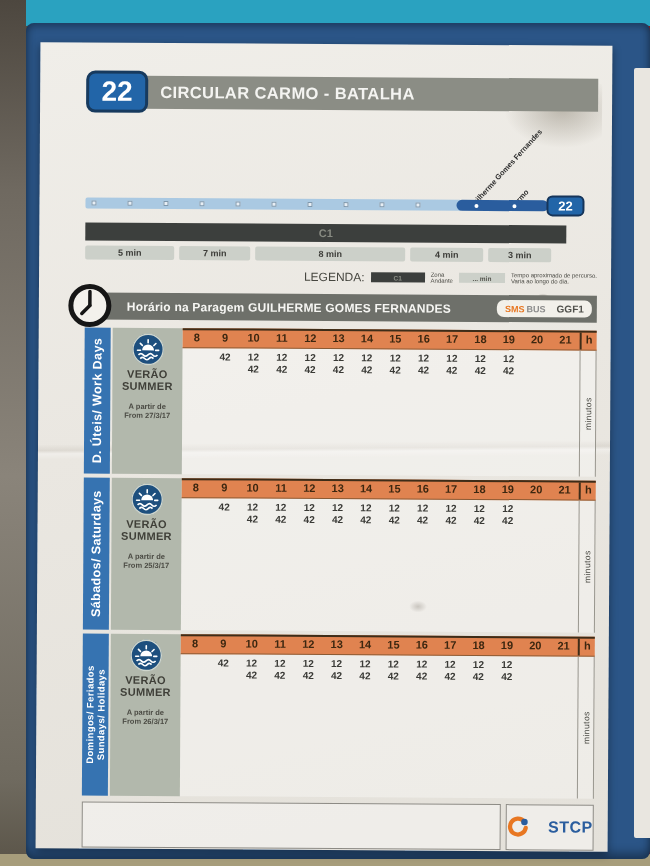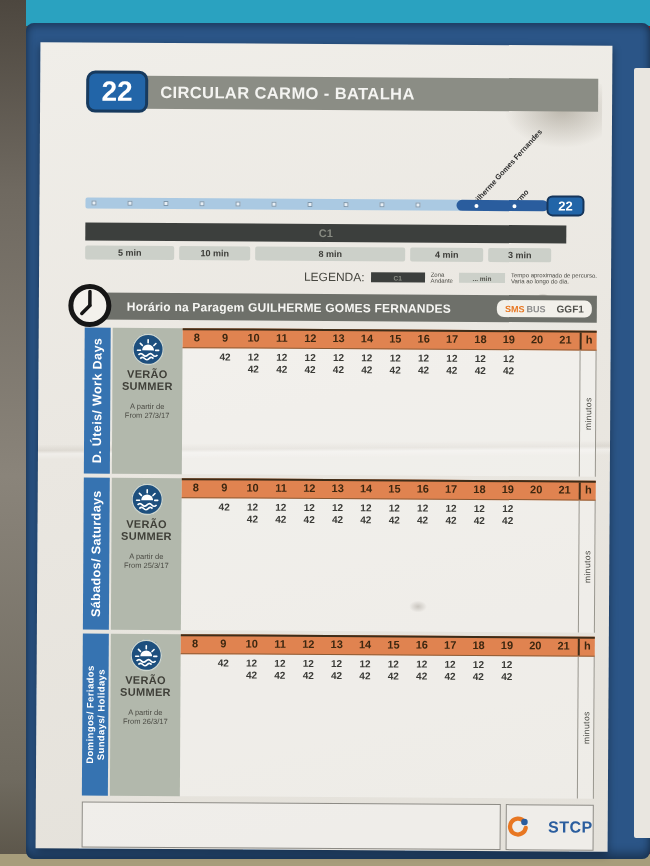--- a/index.html
+++ b/index.html
@@ -94,21 +94,21 @@
   .minute-column{flex:1;text-align:center;padding-top:3px;}
   .minute-value{font-size:10px;font-weight:bold;color:#3a3a36;line-height:12px;}
   .minutos-col{flex:0 0 17px;border-left:1px solid #98968e;border-right:1px solid #98968e;box-sizing:border-box;position:relative;}
   .vtext{position:absolute;left:50%;top:50%;transform:translate(-50%,-50%) rotate(-90deg);white-space:nowrap;}
   .day-vtext{color:#fff;font-weight:bold;font-size:12.5px;letter-spacing:.4px;text-align:center;}
   .day-vtext.small{font-size:9.5px;line-height:11px;}
   .day-line{display:block;}
   .minutos-label{font-size:8.5px;color:#4a4a44;letter-spacing:.4px;}
   .season-icon{margin-top:2px;}
   .season-label{margin-top:2px;text-align:center;font-weight:bold;font-size:11px;line-height:12px;color:#3f3f38;letter-spacing:.3px;}
-  .valid-from{margin-top:10px;text-align:center;font-weight:normal;font-size:7.5px;line-height:9px;color:#4b4b44;}
+  .valid-from{margin-top:10px;text-align:center;font-weight:bold;font-size:7.5px;line-height:9px;color:#4b4b44;}
 
   
   .footer{margin-top:6px;display:flex;gap:5px;height:46px;}
   .fbox{border:1px solid #8c8a84;background:rgba(255,255,255,.4);box-sizing:border-box;}
   .barcode-box{width:152px;display:flex;flex-direction:column;align-items:center;justify-content:center;gap:1px;}
   .barcode{width:132px;height:22px;
     background:repeating-linear-gradient(90deg,#1a1a1a 0 2px,#f4f2ee 2px 3px,#1a1a1a 3px 6px,#f4f2ee 6px 8px,#1a1a1a 8px 9px,#f4f2ee 9px 12px);}
   .barcode-text{font-family:"Liberation Mono", monospace;font-size:7px;color:#2c2c2c;letter-spacing:1px;}
   .footer-spacer-box{flex:1;}
   .updated-box{width:132px;padding:4px 6px;}
@@ -162,21 +162,21 @@
         <div class="route-line-active">
           <div class="stop-dot-active dotA"></div>
           <div class="stop-dot-active dotB"></div>
         </div>
         <div class="route-terminal-badge">22</div>
         <div class="zone-bar">
           <span>C1</span>
         </div>
         <div class="segment-row">
             <div class="time-segment" style="flex-grow: 88; flex-basis: 0px;">5 min</div>
-            <div class="time-segment" style="flex-grow: 70; flex-basis: 0px;">10 min</div>
+            <div class="time-segment" style="flex-grow: 70; flex-basis: 0px;">7 min</div>
             <div class="time-segment" style="flex-grow: 148; flex-basis: 0px;">8 min</div>
             <div class="time-segment" style="flex-grow: 72; flex-basis: 0px;">4 min</div>
             <div class="time-segment" style="flex-grow: 62; flex-basis: 0px;">3 min</div>
           </div>
       </div>
 
       <div class="legend">
         <span class="legend-label">LEGENDA:</span>
         <span class="legend-zone-chip">C1</span>
         <span class="legend-note">

